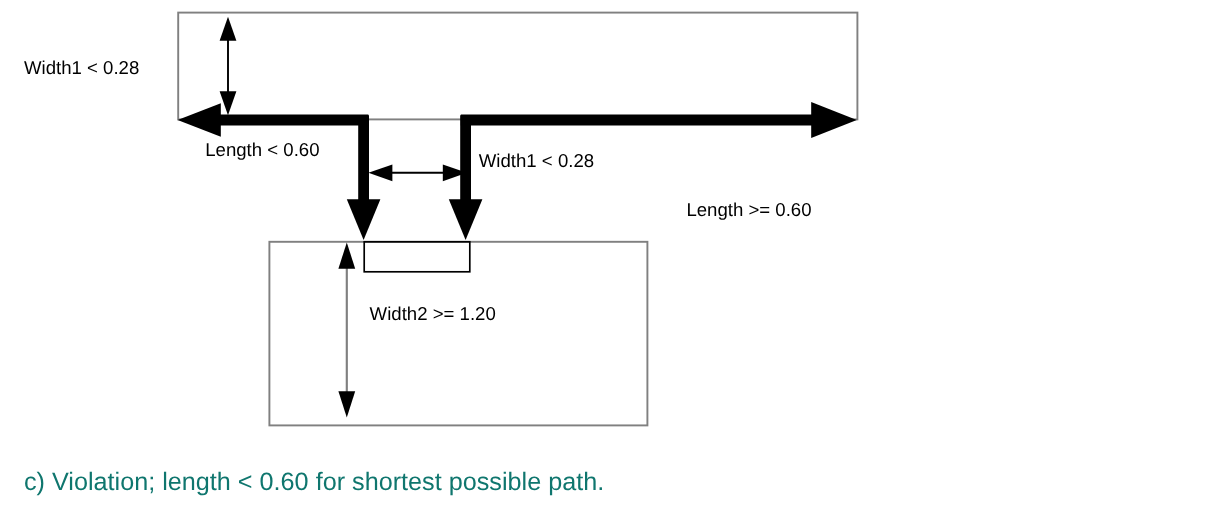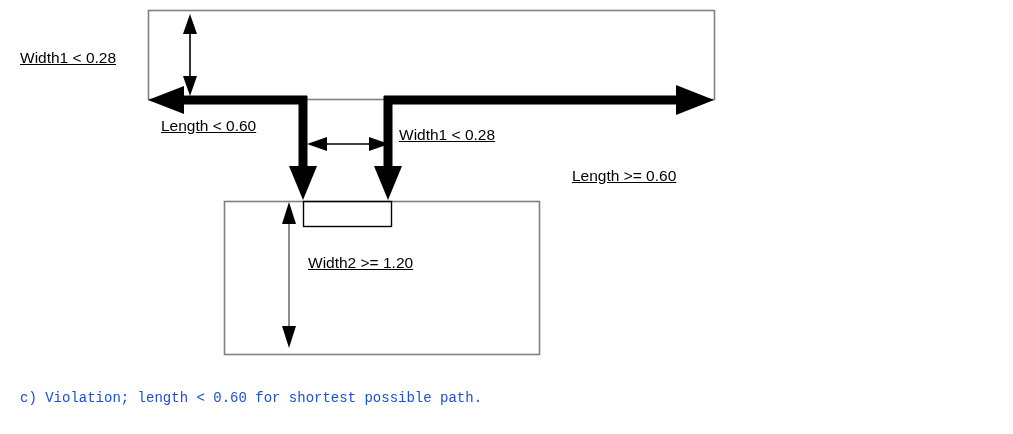--- a/index.html
+++ b/index.html
@@ -26,34 +26,33 @@
     height: 434px;
     display: block;
   }
   .diagram-label {
     position: absolute;
     font-family: "Liberation Sans", sans-serif;
     font-size: 15.5px;
     color: #000000;
     white-space: nowrap;
     line-height: 1;
-    text-decoration: underline;
   }
   #caption-text {
     position: absolute;
     left: 20px;
     top: 391px;
-    font-family: Liberation Mono, monospace;
-    font-size: 14px;
-    color: #1d4ed8;
+    font-family: Liberation Sans, sans-serif;
+    font-size: 21px;
+    color: #0f766e;
     white-space: nowrap;
     line-height: 1;
   }
   #label-width1-left   { left: 20px;  top: 50px;  }
-  #label-length-left   { left: 161px; top: 118px; }
+  #label-length-left   { left: 171px; top: 118px; }
   #label-width1-mid    { left: 399px; top: 127px; }
   #label-length-right  { left: 572px; top: 120px; margin-top: 48px; }
   #label-width2        { left: 308px; top: 255px; text-align: right; }
 </style>
 </head>
 <body>
 
 <div id="figure-root">
 
   <svg id="diagram-svg" viewBox="0 0 1013 434" xmlns="http://www.w3.org/2000/svg">

